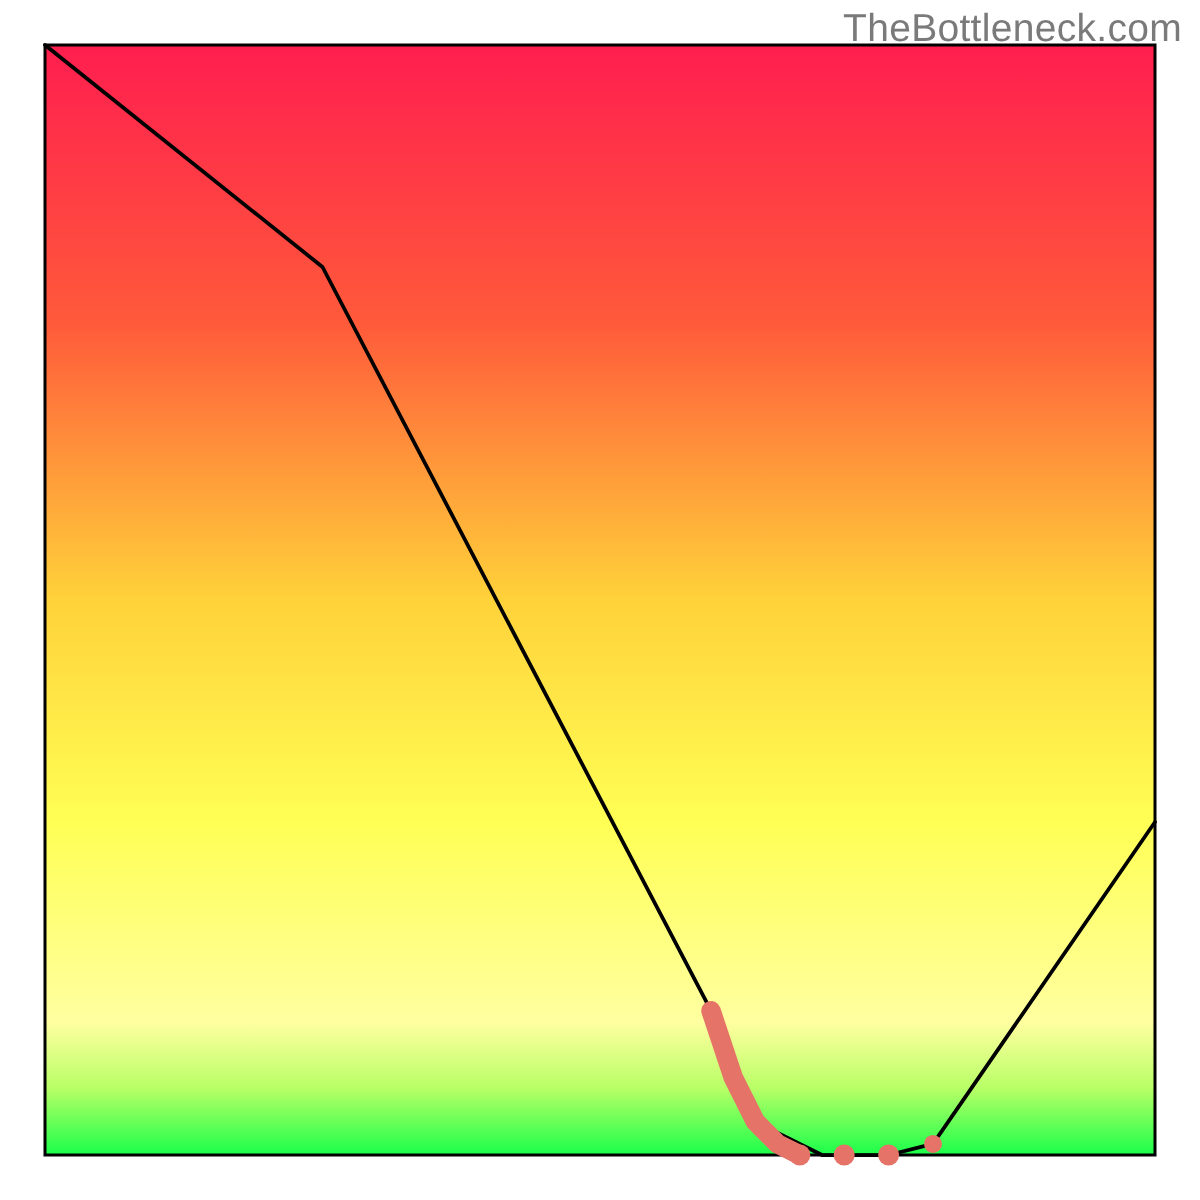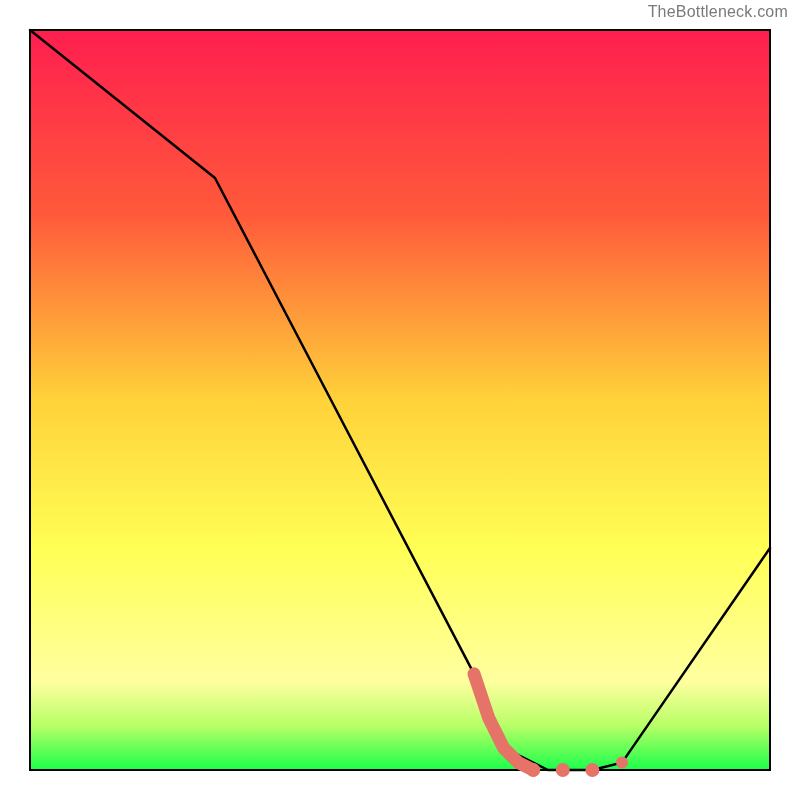--- a/index.html
+++ b/index.html
@@ -14,21 +14,21 @@
   .chart-wrapper {
     position: relative;
     width: 800px;
     height: 800px;
   }
   .watermark {
     position: absolute;
     top: 3px;
     right: 12px;
     color: #7a7a7a;
-    font-size: 16px;
+    font-size: 26px;
     font-weight: 500;
     z-index: 10;
     letter-spacing: 0.2px;
   }
   svg {
     position: absolute;
     top: 0;
     left: 0;
   }
 </style>

